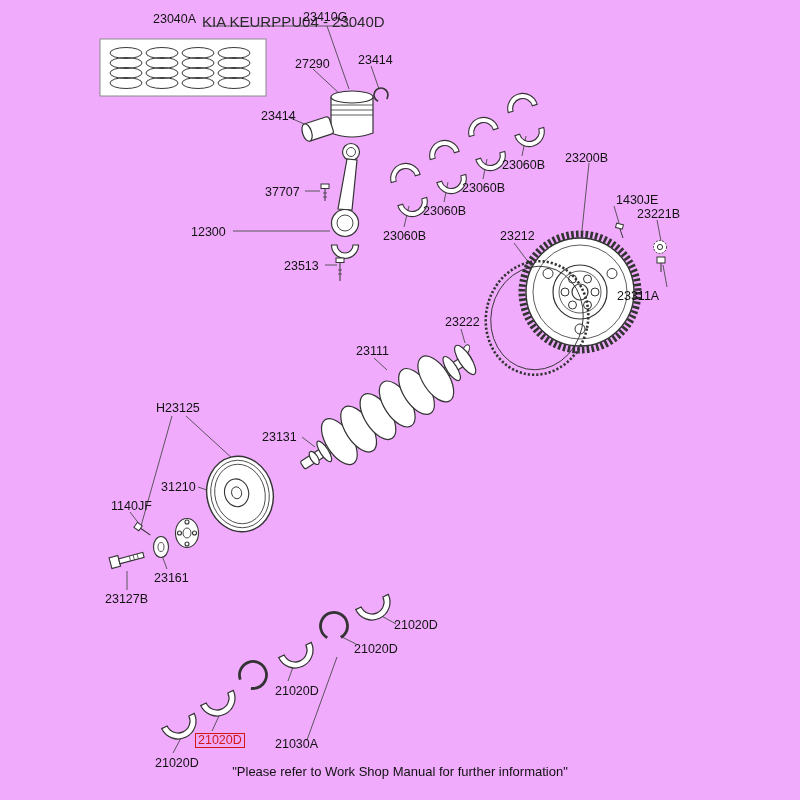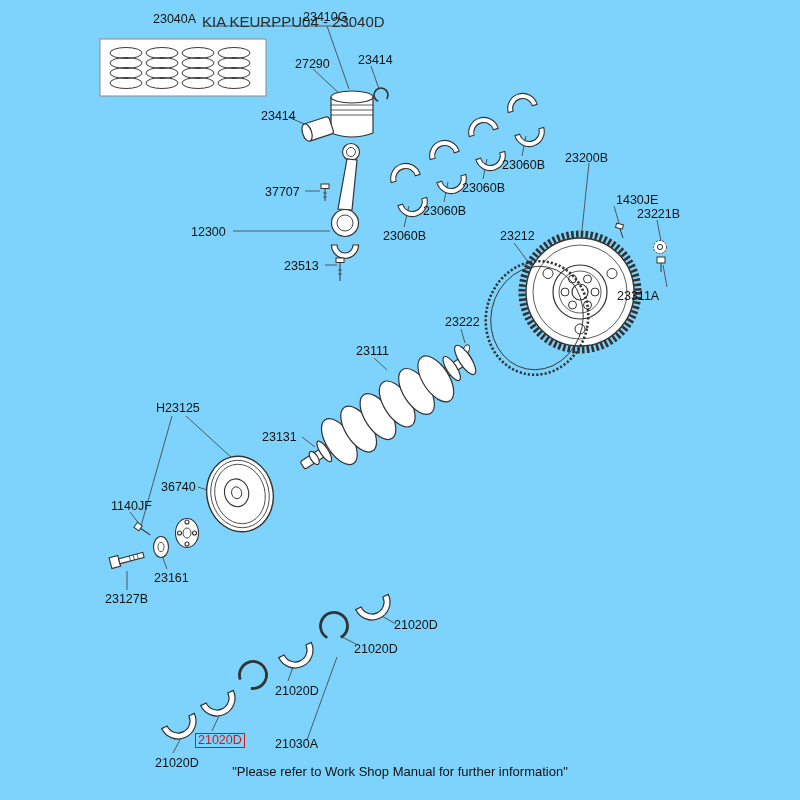--- a/index.html
+++ b/index.html
@@ -1,16 +1,16 @@
 <!DOCTYPE html>
 <html><head>
 <meta charset="utf-8">
 <style>
   html,body{margin:0;padding:0;background:#ffffff;}
-  .stage{position:relative;width:800px;height:800px;background:#7dd3fc;overflow:hidden;
+  .stage{position:relative;width:800px;height:800px;background:#f0abfc;overflow:hidden;
          font-family:"Liberation Sans",sans-serif;}
   .art{position:absolute;left:0;top:0;}
   .lbl{position:absolute;font-size:12.5px;color:#121212;white-space:nowrap;line-height:14px;}
   .lbl.small{font-size:15px;color:#2a2a2a;}
   .lbl.highlighted{color:#d01818;border:1.5px solid #d01818;padding:0 2px;line-height:13px;}
   .footer-note{position:absolute;left:0;right:0;top:764px;text-align:center;font-size:13px;color:#111;}
 </style>
 </head>
 <body>
 
@@ -252,21 +252,21 @@
   <div class="lbl" style="left:502px;top:158px">23060B</div>
   <div class="lbl" style="left:565px;top:151px">23200B</div>
   <div class="lbl" style="left:616px;top:193px">1430JE</div>
   <div class="lbl" style="left:637px;top:207px">23221B</div>
   <div class="lbl" style="left:617px;top:289px">23311A</div>
   <div class="lbl" style="left:500px;top:229px">23212</div>
   <div class="lbl" style="left:445px;top:315px">23222</div>
   <div class="lbl" style="left:356px;top:344px">23111</div>
   <div class="lbl" style="left:262px;top:430px">23131</div>
   <div class="lbl" style="left:156px;top:401px">H23125</div>
-  <div class="lbl" style="left:161px;top:480px">36740</div>
+  <div class="lbl" style="left:161px;top:480px">31210</div>
   <div class="lbl" style="left:111px;top:499px">1140JF</div>
   <div class="lbl" style="left:154px;top:571px">23161</div>
   <div class="lbl" style="left:105px;top:592px">23127B</div>
   <div class="lbl" style="left:394px;top:618px">21020D</div>
   <div class="lbl" style="left:354px;top:642px">21020D</div>
   <div class="lbl" style="left:275px;top:684px">21020D</div>
   <div class="lbl highlighted" style="left:195px;top:733px">21020D</div>
   <div class="lbl" style="left:275px;top:737px">21030A</div>
   <div class="lbl" style="left:155px;top:756px">21020D</div>
 

